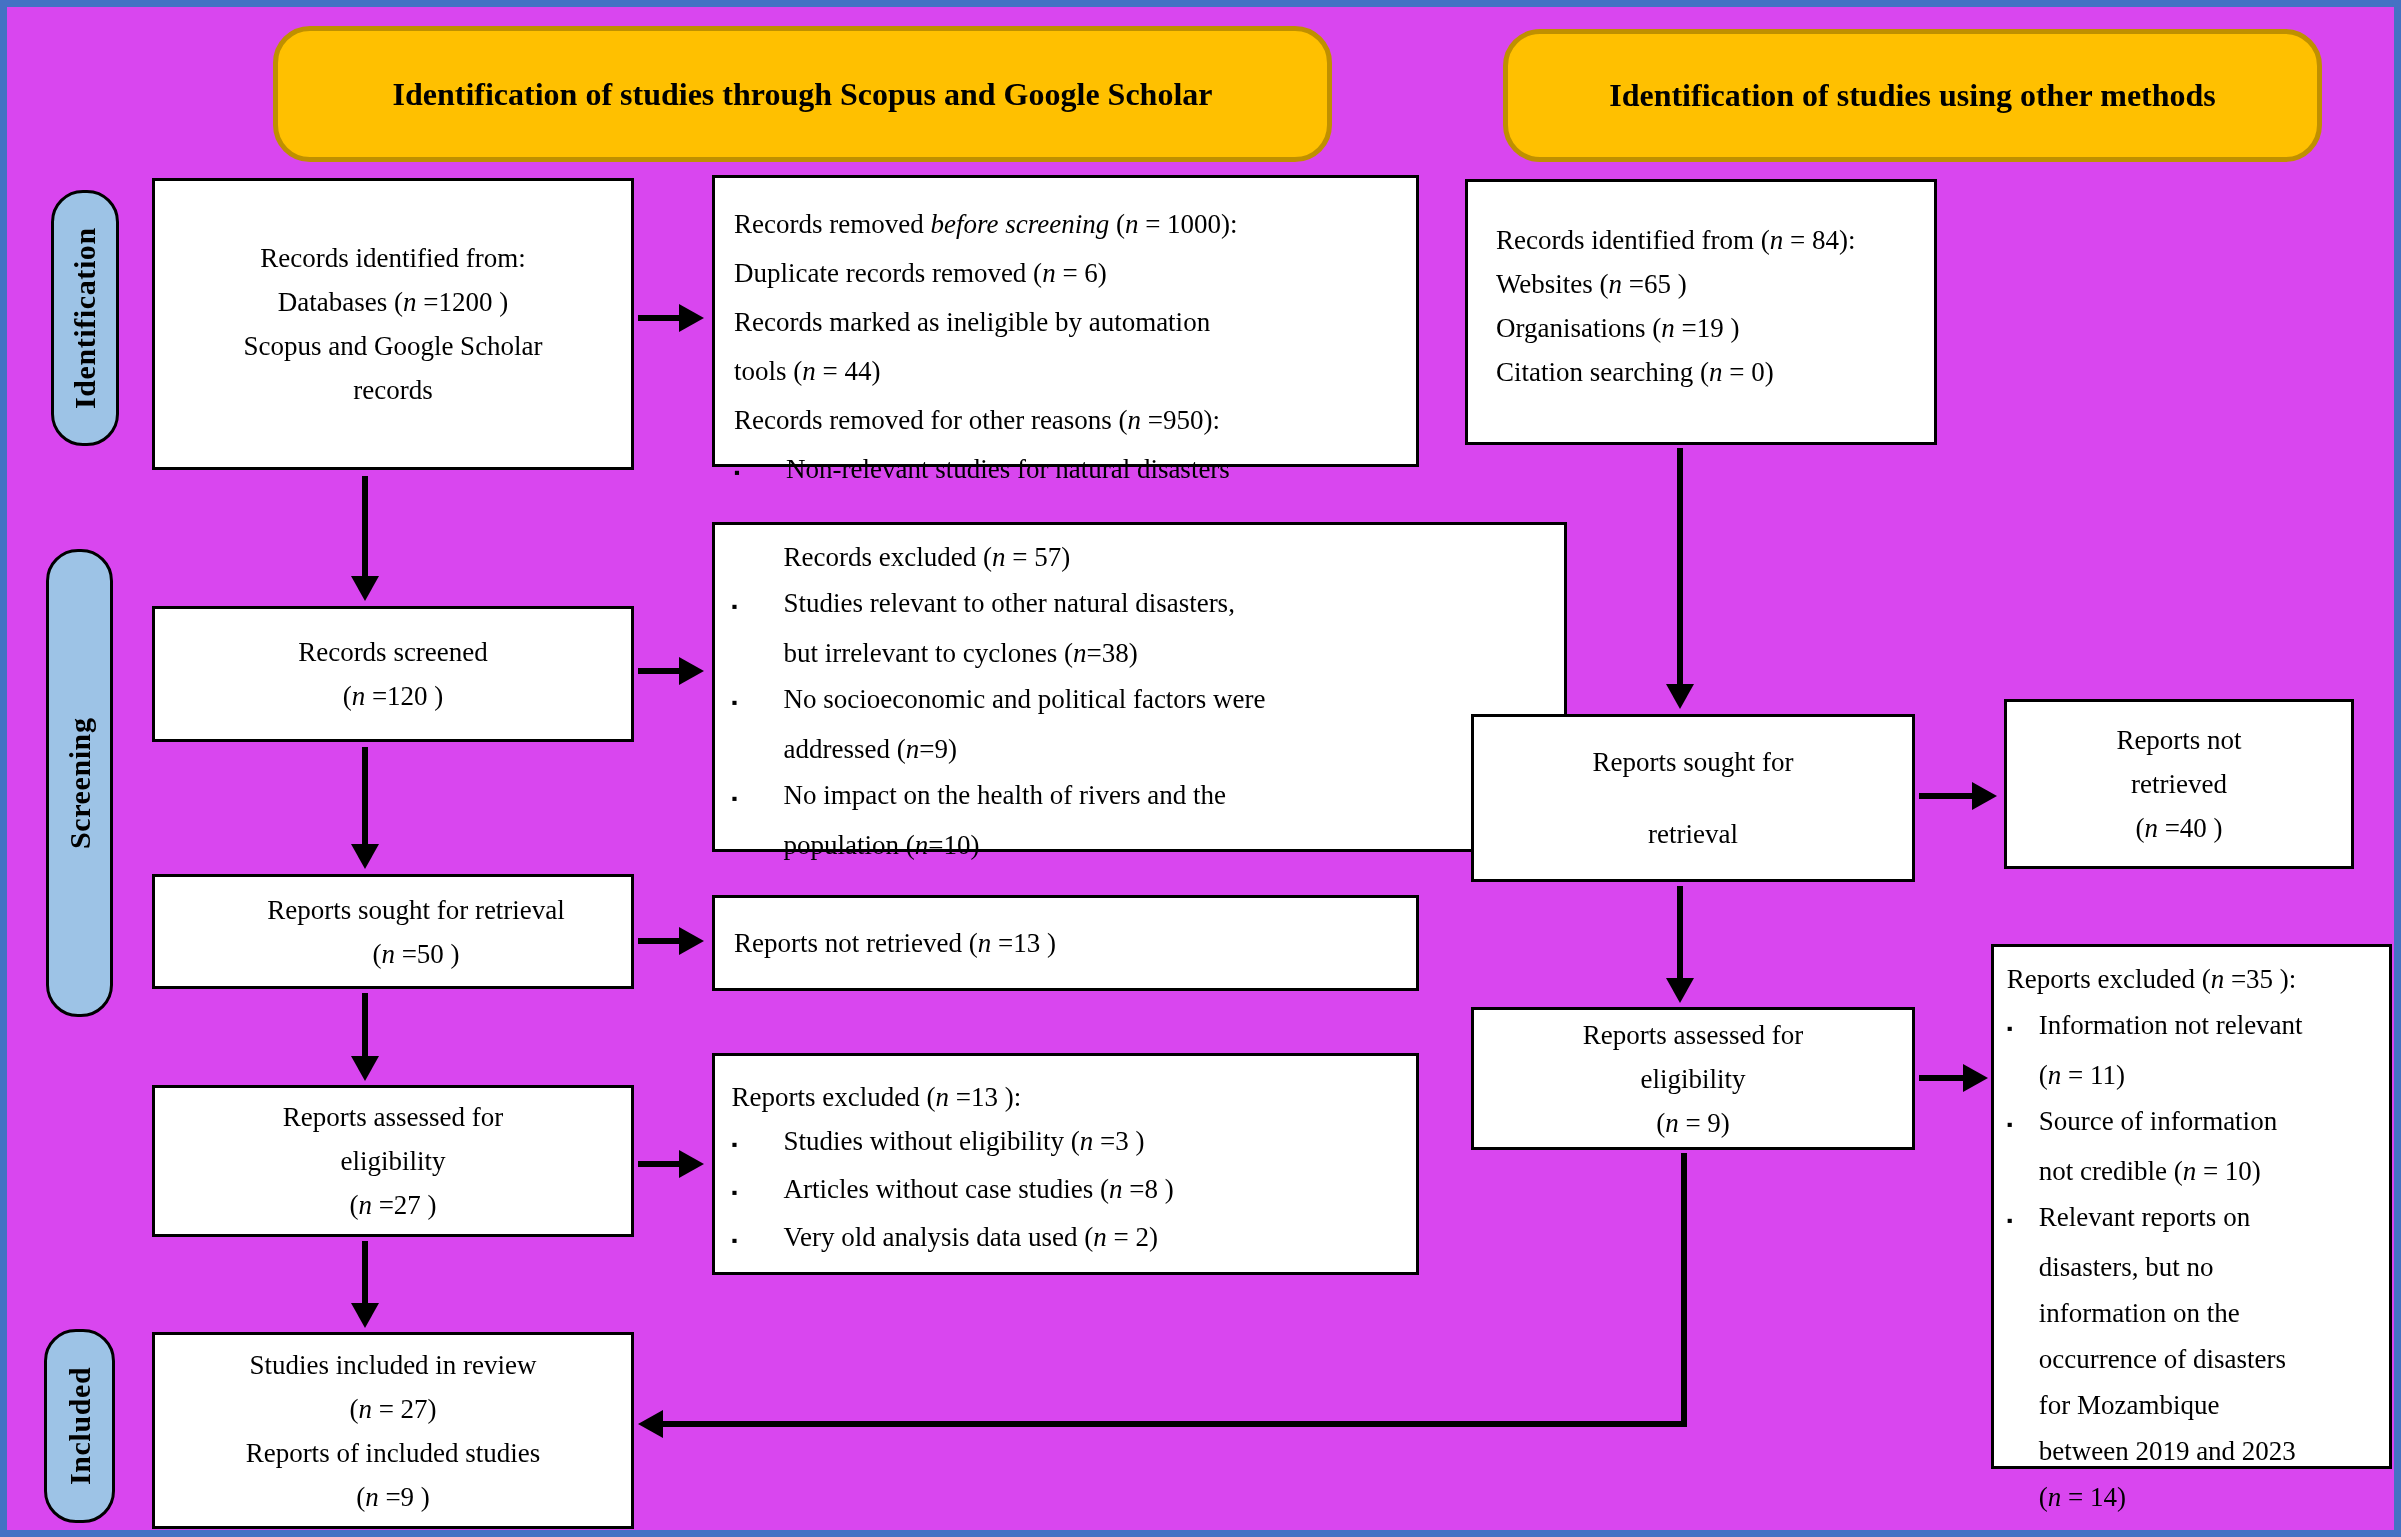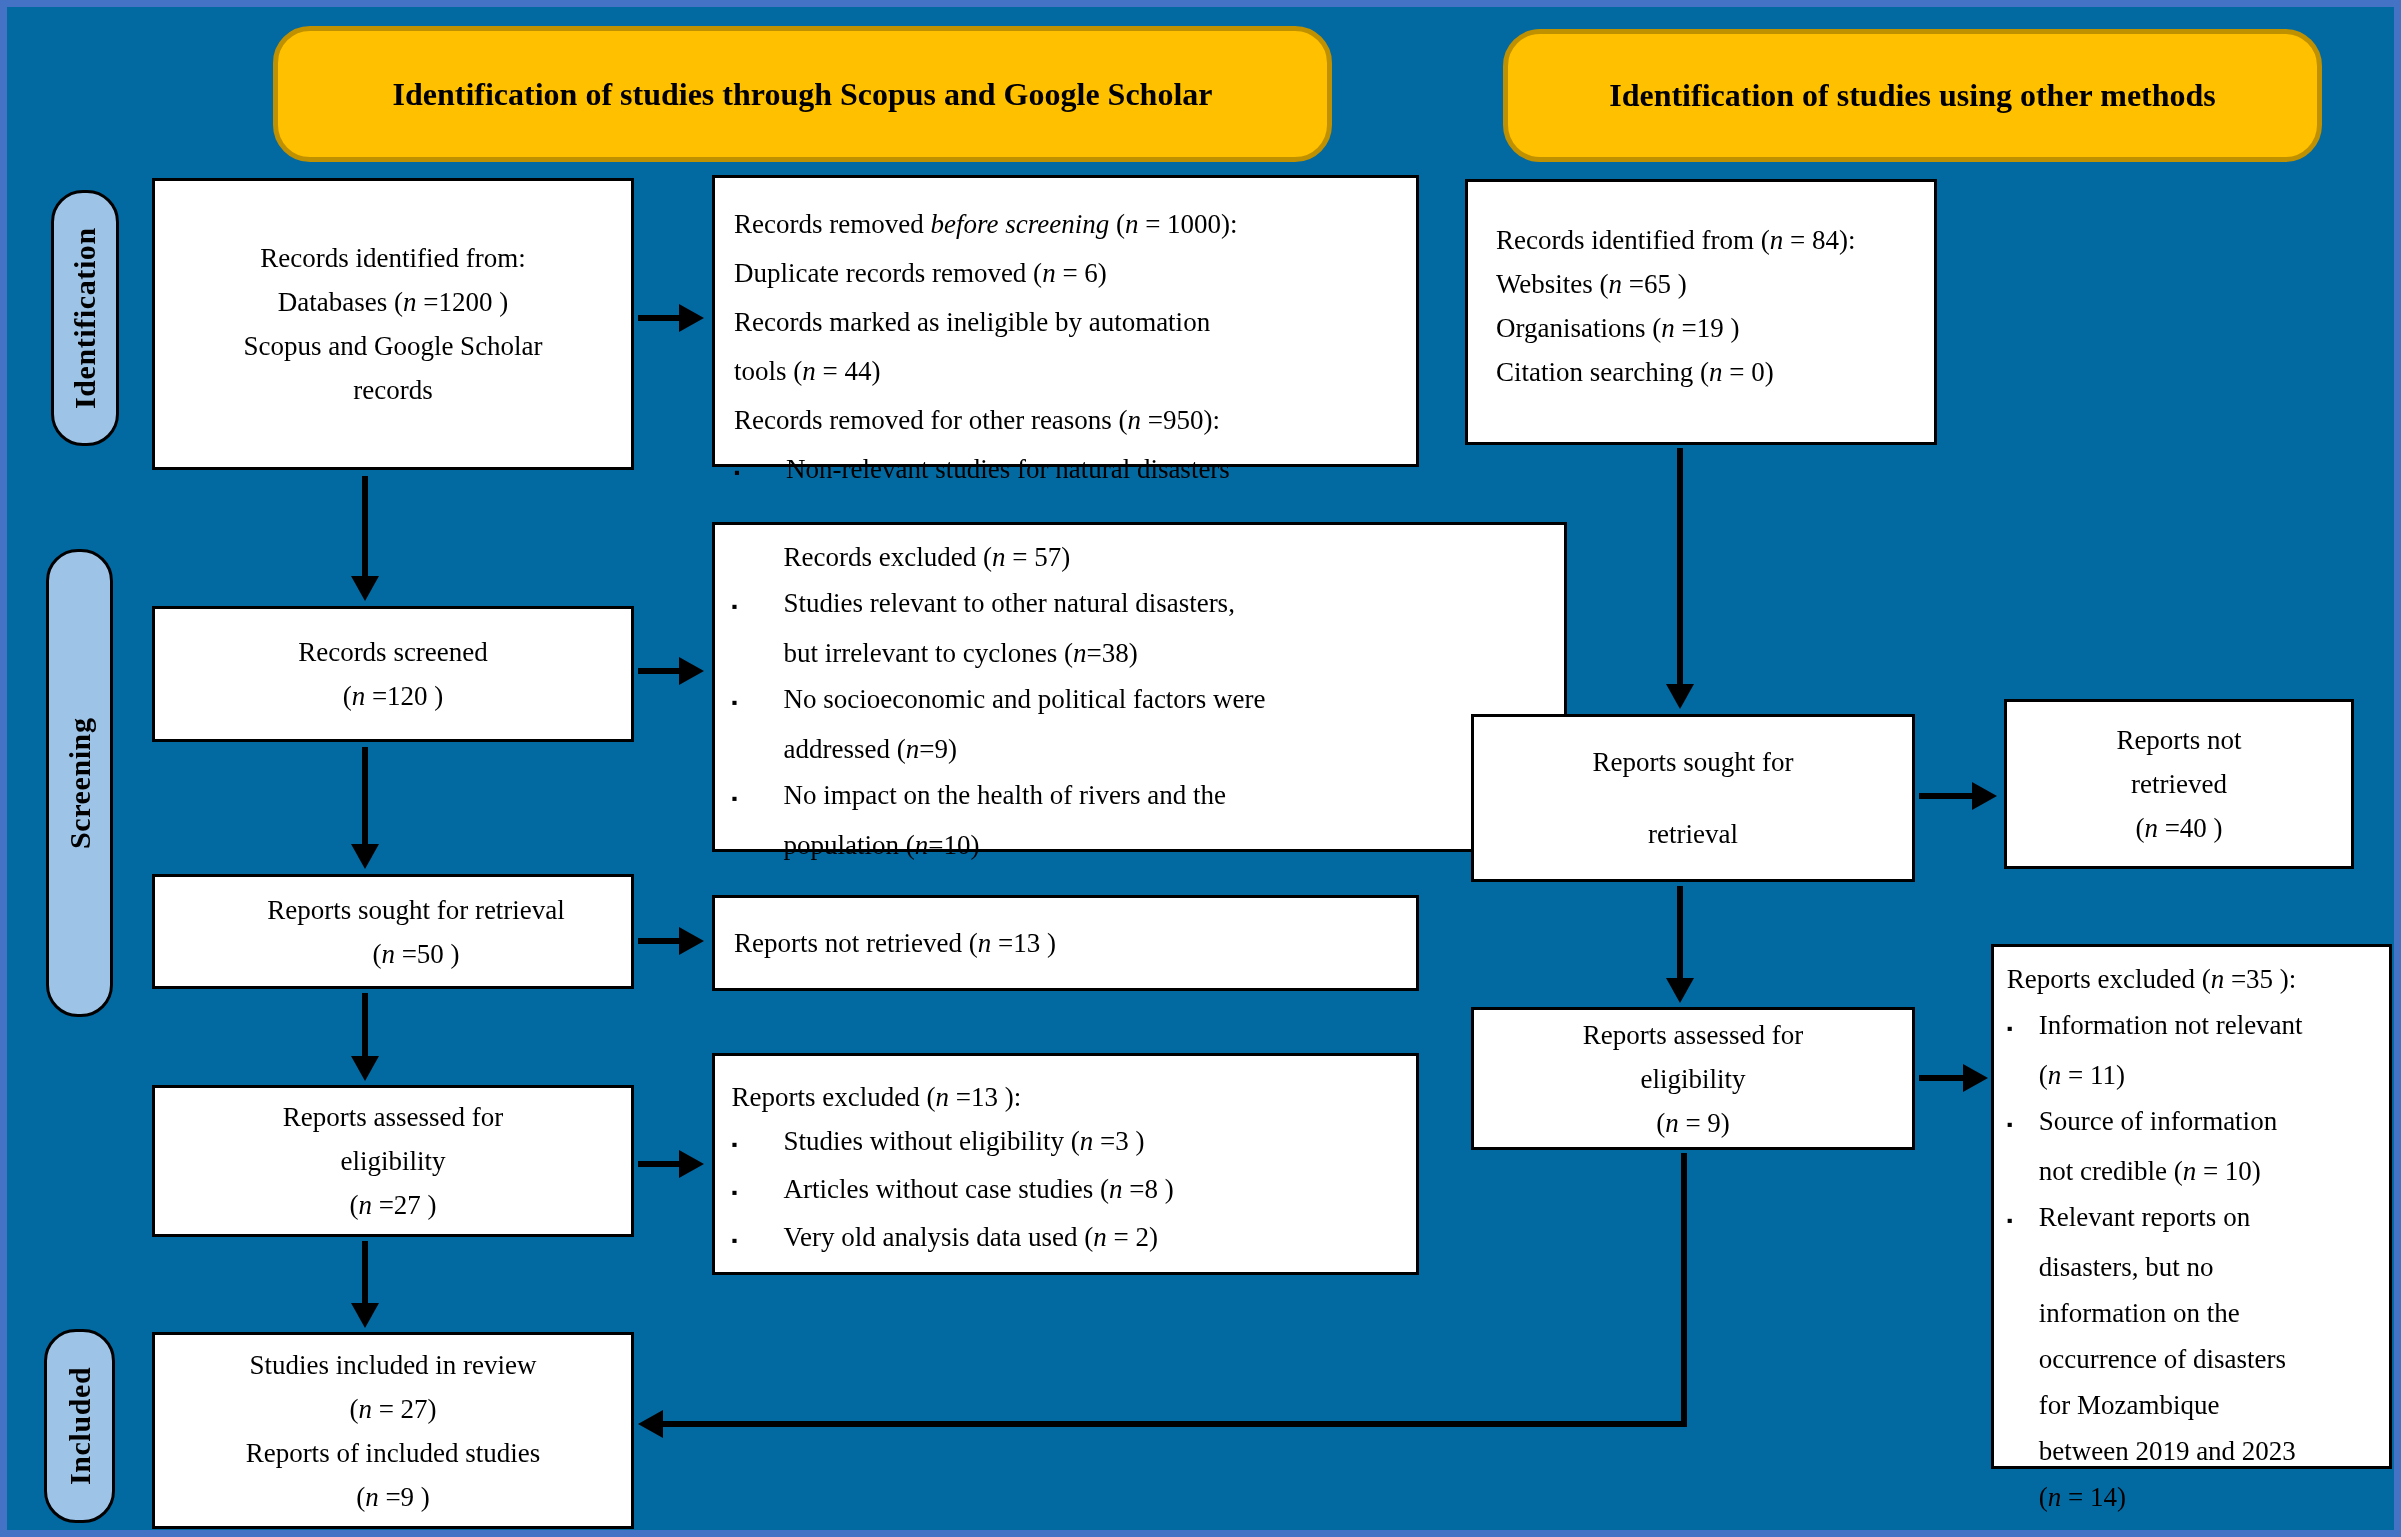--- a/index.html
+++ b/index.html
@@ -1,19 +1,19 @@
 <!DOCTYPE html>
 <html style="font-size:10px"><head>
 <meta charset="utf-8">
 <title>PRISMA Flow Diagram</title>
 <style>
   html,body{margin:0;padding:0;background:#fff;}
   #frame{
     position:relative;width:2401px;height:1537px;box-sizing:border-box;
-    background:#0369a1;border:7.6px solid #4472C4;overflow:hidden;
+    background:#d946ef;border:7.6px solid #4472C4;overflow:hidden;
     font-family:"Liberation Serif","DejaVu Serif",serif;color:#000;
   }
   .banner{
     position:absolute;box-sizing:border-box;background:#FFC000;
     border:5px solid #BF9000;border-radius:37px;
     display:flex;align-items:center;justify-content:center;text-align:center;
     font-size:32px;font-weight:bold;
   }
   .stage{
     position:absolute;box-sizing:border-box;background:#9DC3E6;border:3.8px solid #000;

